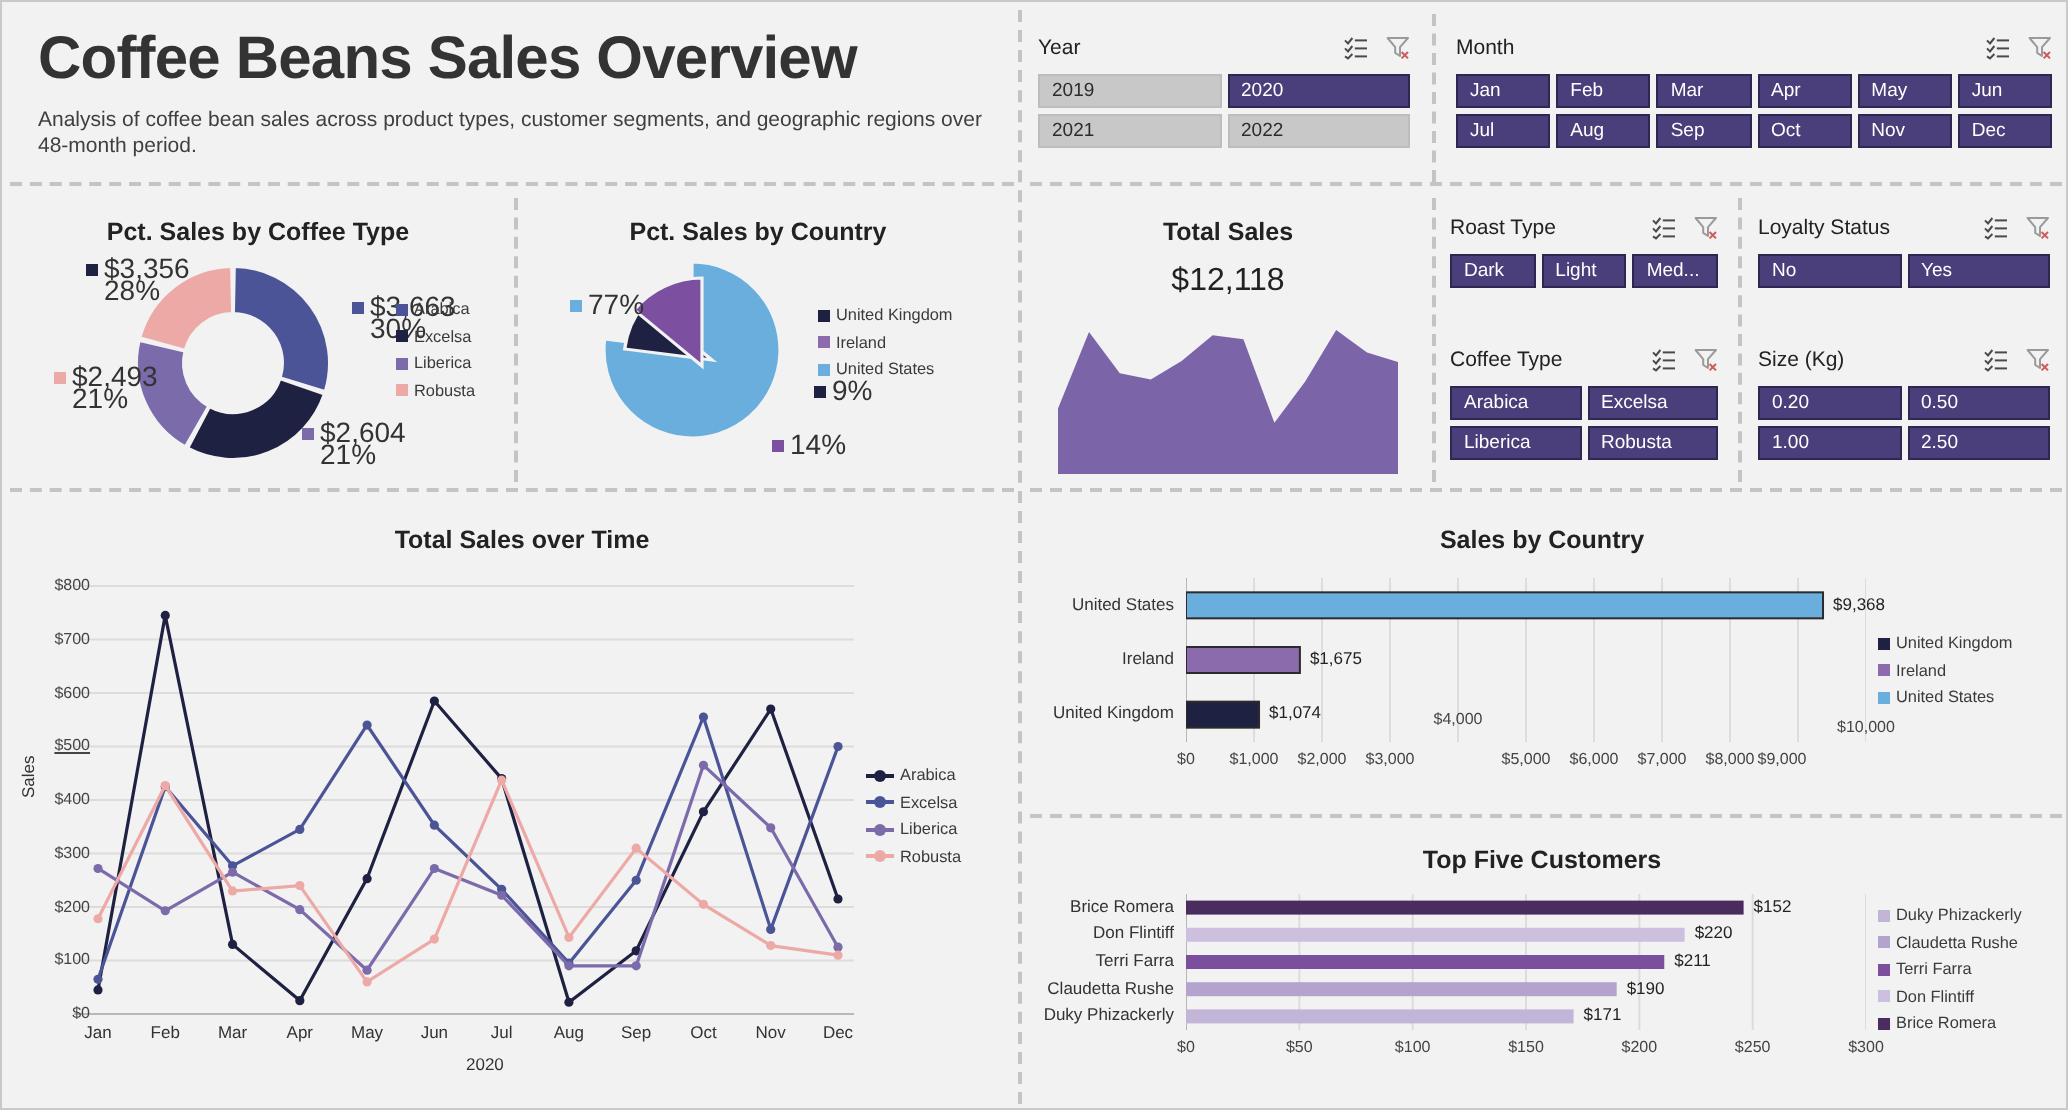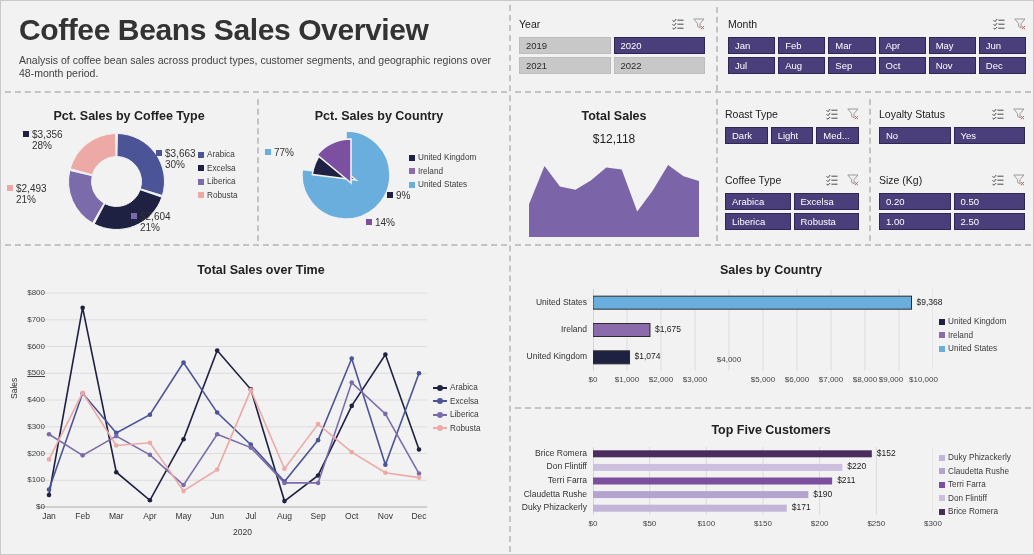--- a/index.html
+++ b/index.html
@@ -42,33 +42,33 @@
     white-space: nowrap; overflow: hidden; text-overflow: ellipsis;
     display: block;
   }
   .chip.sel { background: #4a3f7a; border-color: #2f2752; color: #ffffff; }
 
   
   .ptitle { position: absolute; font-size: 12.5px; font-weight: bold; color: #222; text-align: center; }
 
   
   #kpi-label { position: absolute; left: 515px; top: 108px; width: 196px; text-align: center; font-size: 12.5px; font-weight: bold; color: #222; }
-  #kpi-value { position: absolute; left: 515px; top: 131px; width: 196px; text-align: center; font-size: 12px; color: #222; }
+  #kpi-value { position: absolute; left: 515px; top: 131px; width: 196px; text-align: center; font-size: 16px; color: #222; }
 
   
   .legend { position: absolute; font-size: 8.2px; color: #3a3a3a; line-height: 13.5px; }
   .legend .lrow { display: flex; align-items: center; gap: 3px; white-space: nowrap; }
   .legend .sw { width: 6px; height: 6px; flex: 0 0 6px; }
   .legend.line .sw { width: 14px; height: 2px; flex: 0 0 14px; position: relative; }
   .legend.line .sw::after {
     content: ""; position: absolute; left: 4px; top: -2px;
     width: 6px; height: 6px; border-radius: 50%; background: inherit;
   }
 
-  .dlabel { position: absolute; font-size: 10px; color: #333; line-height: 11px; white-space: nowrap; }
+  .dlabel { position: absolute; font-size: 14px; color: #333; line-height: 11px; white-space: nowrap; margin-left: 20px; }
   .dlabel .sw { display: inline-block; width: 6px; height: 6px; vertical-align: 1px; margin-right: 3px; }
 
   .axtick { position: absolute; font-size: 8px; color: #444; white-space: nowrap; }
   .catlab { position: absolute; font-size: 8.5px; color: #333; white-space: nowrap; }
   .barval { position: absolute; font-size: 8.5px; color: #222; white-space: nowrap; }
   .axname { position: absolute; font-size: 8.5px; color: #333; }
 </style>
 </head>
 <body>
 
@@ -474,21 +474,21 @@
       <div class="axtick" style="left: 568px; top: 374px; width: 48px; text-align: center;">$0</div>
       <div class="axtick" style="left: 602px; top: 374px; width: 48px; text-align: center;">$1,000</div>
       <div class="axtick" style="left: 636px; top: 374px; width: 48px; text-align: center;">$2,000</div>
       <div class="axtick" style="left: 670px; top: 374px; width: 48px; text-align: center;">$3,000</div>
       <div class="axtick" style="left: 704px; top: 354px; width: 48px; text-align: center;">$4,000</div>
       <div class="axtick" style="left: 738px; top: 374px; width: 48px; text-align: center;">$5,000</div>
       <div class="axtick" style="left: 772px; top: 374px; width: 48px; text-align: center;">$6,000</div>
       <div class="axtick" style="left: 806px; top: 374px; width: 48px; text-align: center;">$7,000</div>
       <div class="axtick" style="left: 840px; top: 374px; width: 48px; text-align: center;">$8,000</div>
       <div class="axtick" style="left: 874px; top: 374px; width: 32px; text-align: center;">$9,000</div>
-      <div class="axtick" style="left: 908px; top: 374px; width: 48px; text-align: left;">$10,000</div>
+      <div class="axtick" style="left: 908px; top: 358px; width: 48px; text-align: center;">$10,000</div>
     </div>
   <div class="legend" id="leg-cbar" style="left:938px; top:314px;">
       <div class="lrow">
         <span class="sw" style="background:#1e2142"></span>
         <span>United Kingdom</span>
       </div>
       <div class="lrow">
         <span class="sw" style="background:#8b6bab"></span>
         <span>Ireland</span>
       </div>

